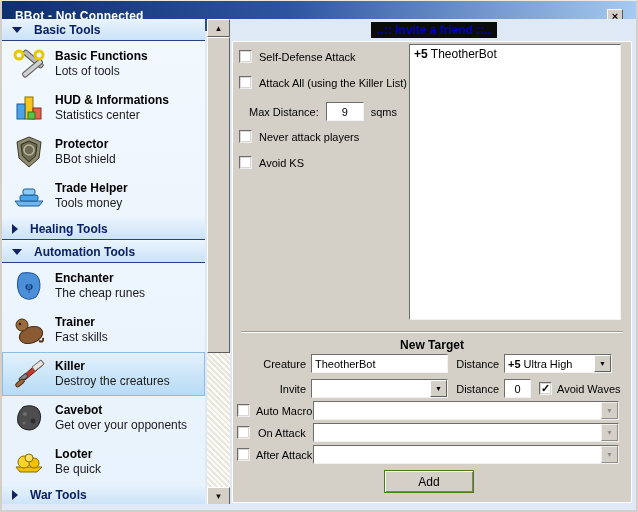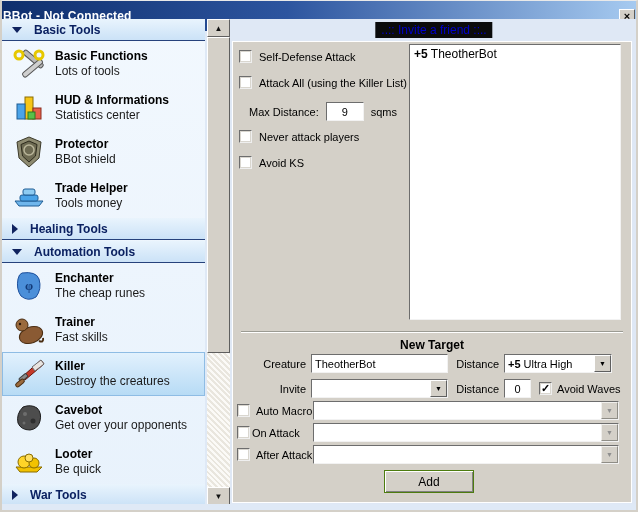--- a/index.html
+++ b/index.html
@@ -6,21 +6,21 @@
   html,body { width:638px; height:512px; font-family:"Liberation Sans", sans-serif; }
   .window {
     position:relative; width:638px; height:512px;
     background:#dfe9f6; border:2px solid #d4d0c8; border-top:1px solid #e9e9e9;
     overflow:hidden;
   }
   
   .titlebar {
     position:absolute; left:0; top:0; width:634px; height:30px;
     background:linear-gradient(90deg,#0f2f6d 0%,#2d559f 45%,#a6caf0 100%);
-    display:flex; align-items:center; padding:0 1px;gap:36px;
+    display:flex; align-items:center; padding:0 13px;gap:36px;
   }
   .titlebar .title { color:#fff; font-weight:bold; font-size:12px; flex:1; letter-spacing:0.2px; }
   .close-btn {
     width:16px; height:14px; background:#d4d0c8; font-size:11px; font-weight:bold;
     border:1px solid; border-color:#ffffff #5a5a5a #5a5a5a #ffffff;
     display:flex; align-items:center; justify-content:center; line-height:1; color:#000; cursor:default;
   }
   
   .sidebar {
     position:absolute; left:0; top:18px; width:203px; height:486px;
@@ -59,21 +59,21 @@
   .scroll-thumb {
     position:absolute; left:0; top:18px; width:23px; height:316px; background:#d4d0c8;
     border:1px solid; border-color:#ffffff #5f5f5f #5f5f5f #ffffff;
   }
   .scroll-track { position:absolute; left:0; top:334px; width:23px; height:134px;
     background:repeating-linear-gradient(45deg,#fbfaf7 0 2px,#e9e6de 2px 4px); }
   
   .main { position:absolute; left:228px; top:18px; width:408px; height:486px; background:#dfe8f5; }
   .invite {
     position:absolute; top:3px; left:50%; transform:translateX(-50%);
-    background:#0b0b0b; color:#0000cc; font-weight:normal; font-size:12px;
+    background:#0b0b0b; color:#0000cc; font-weight:bold; font-size:12px;
     padding:1px 6px; text-decoration:none; white-space:nowrap;
   }
   .panel {
     position:absolute; left:2px; top:22px; width:400px; height:462px;
     background:#d4d0c8; border:1px solid #ffffff; font-size:11px; color:#000;
   }
   .cb-row { position:absolute; display:flex; align-items:center; gap:7px; }
   .checkbox {
     width:13px; height:13px; background:#fff; flex:none;
     border:1px solid; border-color:#6d6d6d #efefef #efefef #6d6d6d;
@@ -366,21 +366,21 @@
         <div class="combo sunken disabled" style="position:absolute; left:76px; width:306px;">
           <span class="cfield"></span>
           <span class="arrow">
               <span>▼</span>
             </span>
         </div>
       </div>
 
       <div class="frow" style="left:4px; top:384px;">
         <span class="checkbox"></span>
-        <span class="cb-label" style="margin-left:2px;">On Attack</span>
+        <span class="cb-label" style="margin-left:8px;">On Attack</span>
         <div class="combo sunken disabled" style="position:absolute; left:76px; width:306px;">
           <span class="cfield"></span>
           <span class="arrow">
               <span>▼</span>
             </span>
         </div>
       </div>
 
       <div class="frow" style="left:4px; top:406px;">
         <span class="checkbox"></span>

